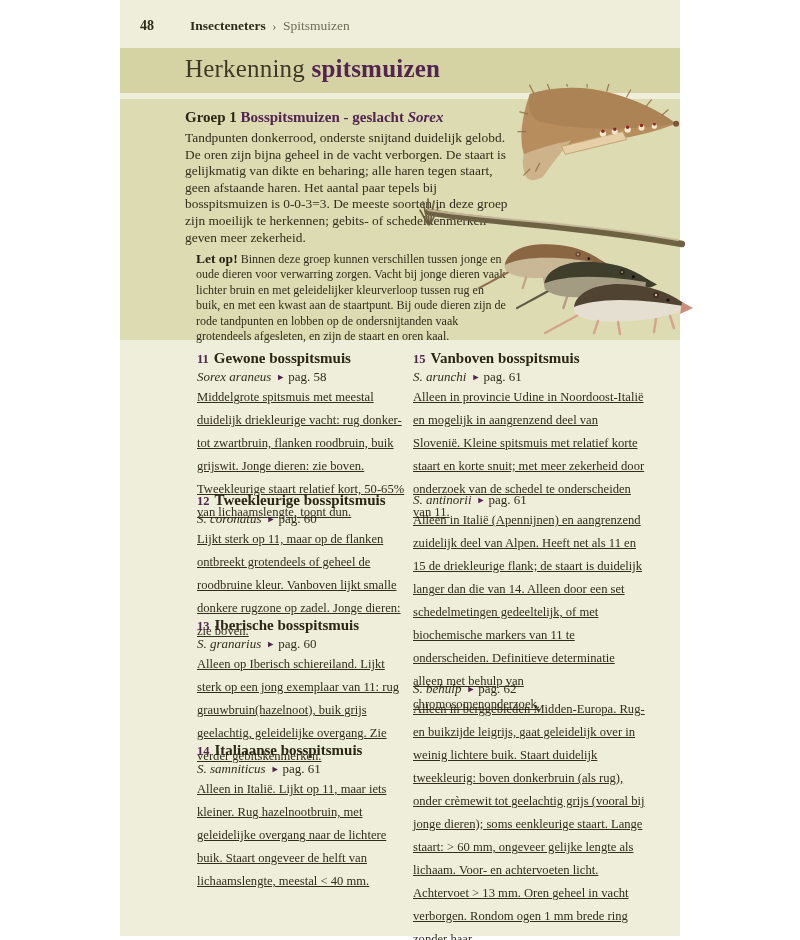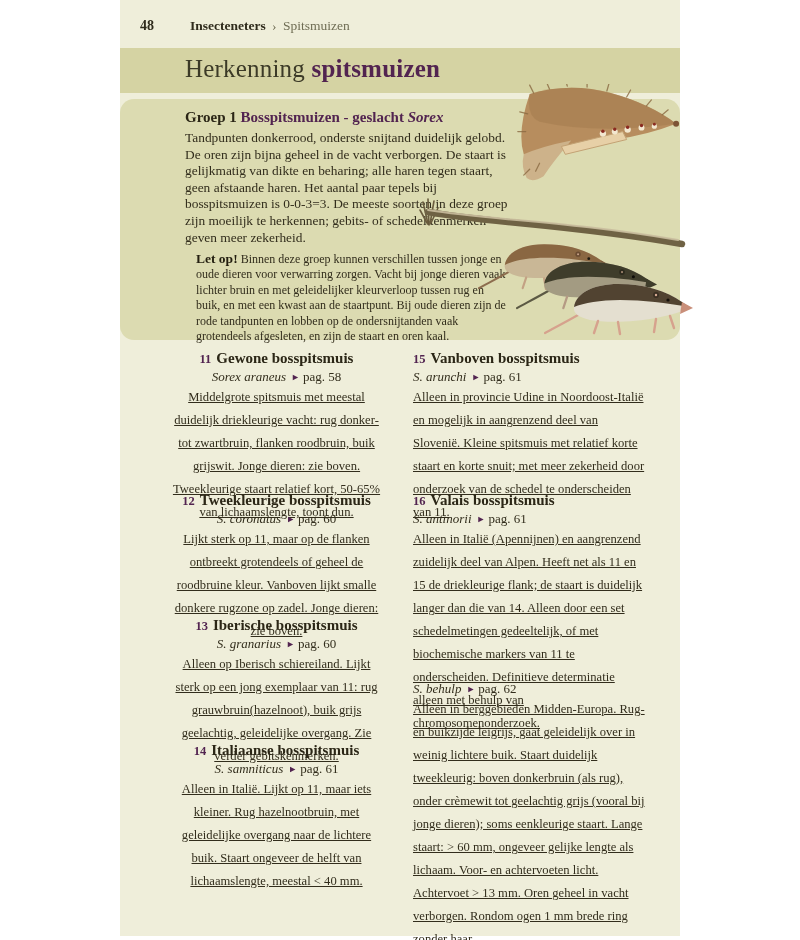--- a/index.html
+++ b/index.html
@@ -17,36 +17,36 @@
   .pagenum{position:absolute;left:20px;top:18px;font-weight:bold;font-size:14px;}
   .breadcrumb{position:absolute;left:70px;top:18px;font-size:13.5px;}
   .breadcrumb .sec{font-weight:bold;color:#2f2b1c;}
   .breadcrumb .sep{color:#6f6d54;margin:0 3px;}
   .breadcrumb .sub{color:#6f6d54;}
   
   .title-band{position:absolute;left:0;top:48px;width:560px;height:45px;background:#d5d3a3;}
   .title-band h1{margin:0;position:absolute;left:65px;top:7px;font-size:25px;font-weight:normal;color:#3c3a27;letter-spacing:.2px;}
   .title-band h1 .accent{font-weight:bold;color:#522450;}
   
-  .info-box{position:absolute;left:0;top:99px;width:560px;height:241px;background:#dcdbb1;border-radius:14px;}
+  .info-box{position:absolute;left:0;top:99px;width:560px;height:241px;background:#dcdbb1;}
   .group-h{position:absolute;left:65px;top:10px;margin:0;font-size:15px;font-weight:bold;color:#2b2616;}
   .group-h .accent{color:#522450;}
   .group-h em.accent{font-style:italic;}
   .group-body{position:absolute;left:65px;top:31px;width:336px;margin:0;font-size:13.4px;line-height:16.6px;color:#322d1c;}
   .note{position:absolute;left:65px;top:141px;width:314px;margin:11px;font-size:12px;line-height:15.4px;color:#322d1c;}
   .note .lbl{font-weight:bold;font-size:13.5px;color:#241f10;}
   
   .entry{position:absolute;}
   .entry h3{margin:0 0 1px 0;font-size:15px;font-weight:bold;color:#2b2616;line-height:17px;}
   .entry h3 .num{color:#522450;font-size:12.5px;margin-right:5px;}
   .entry .sci{margin:0 0 1px 0;font-size:13px;line-height:15px;color:#322d1c;}
   .entry .sci em{font-style:italic;}
   .entry .sci .arrow{color:#522450;font-size:9px;margin:0 3px 0 5px;vertical-align:1px;}
   .entry .body{margin:0;font-size:12.6px;line-height:23px;color:#322d1c;text-decoration:underline;}
-  .col-l{left:50px;width:213px;text-align:center;}
+  .col-l{left:77px;width:213px;}
   .col-r{left:293px;width:232px;}
   .e11{top:350px;} .e12{top:492px;} .e13{top:617px;} .e14{top:742px;}
   .e15{top:350px;} .e16{top:492px;} .e17{top:681px;}
   
   .illu{position:absolute;z-index:3;}
   .illu-head{left:380px;top:84px;width:188px;height:114px;}
   .illu-tail{left:298px;top:196px;width:272px;height:54px;}
   .illu-shrew-a{left:358px;top:236px;width:134px;height:56px;}
   .illu-shrew-b{left:396px;top:253px;width:142px;height:59px;}
   .illu-shrew-c{left:424px;top:275px;width:150px;height:62px;}
@@ -196,21 +196,20 @@
     <p class="body">Alleen in Italië. Lijkt op 11, maar iets kleiner. Rug hazelnootbruin, met geleidelijke overgang naar de lichtere buik. Staart ongeveer de helft van lichaamslengte, meestal &lt; 40 mm.</p>
   </article>
 
   <article class="entry col-r e15">
     <h3><span class="num">15</span><span>Vanboven bosspitsmuis</span></h3>
     <p class="sci"><em>S. arunchi</em><span class="arrow">►</span><span>pag. 61</span></p>
     <p class="body">Alleen in provincie Udine in Noordoost-Italië en mogelijk in aangrenzend deel van Slovenië. Kleine spitsmuis met relatief korte staart en korte snuit; met meer zekerheid door onderzoek van de schedel te onderscheiden van 11.</p>
   </article>
 
   <article class="entry col-r e16">
-    <h3><span class="num">16</span><span>Valais bosspitsmuis</span></h3>
     <p class="sci"><em>S. antinorii</em><span class="arrow">►</span><span>pag. 61</span></p>
     <p class="body">Alleen in Italië (Apennijnen) en aangrenzend zuidelijk deel van Alpen. Heeft net als 11 en 15 de driekleurige flank; de staart is duidelijk langer dan die van 14. Alleen door een set schedelmetingen gedeeltelijk, of met biochemische markers van 11 te onderscheiden. Definitieve determinatie alleen met behulp van chromosomenonderzoek.</p>
   </article>
 
   <article class="entry col-r e17">
     <p class="sci"><em>S. behulp</em><span class="arrow">►</span><span>pag. 62</span></p>
     <p class="body">Alleen in berggebieden Midden-Europa. Rug- en buikzijde leigrijs, gaat geleidelijk over in weinig lichtere buik. Staart duidelijk tweekleurig: boven donkerbruin (als rug), onder crèmewit tot geelachtig grijs (vooral bij jonge dieren); soms eenkleurige staart. Lange staart: &gt; 60 mm, ongeveer gelijke lengte als lichaam. Voor- en achtervoeten licht. Achtervoet &gt; 13 mm. Oren geheel in vacht verborgen. Rondom ogen 1 mm brede ring zonder haar.</p>
   </article>
 
 </div>

